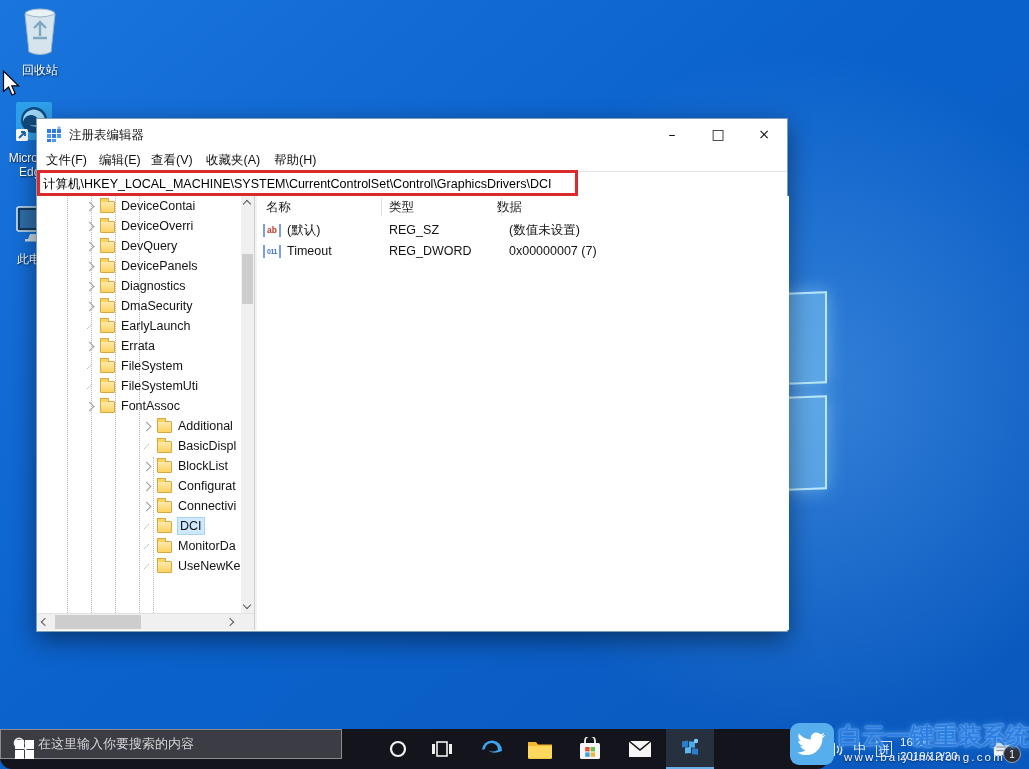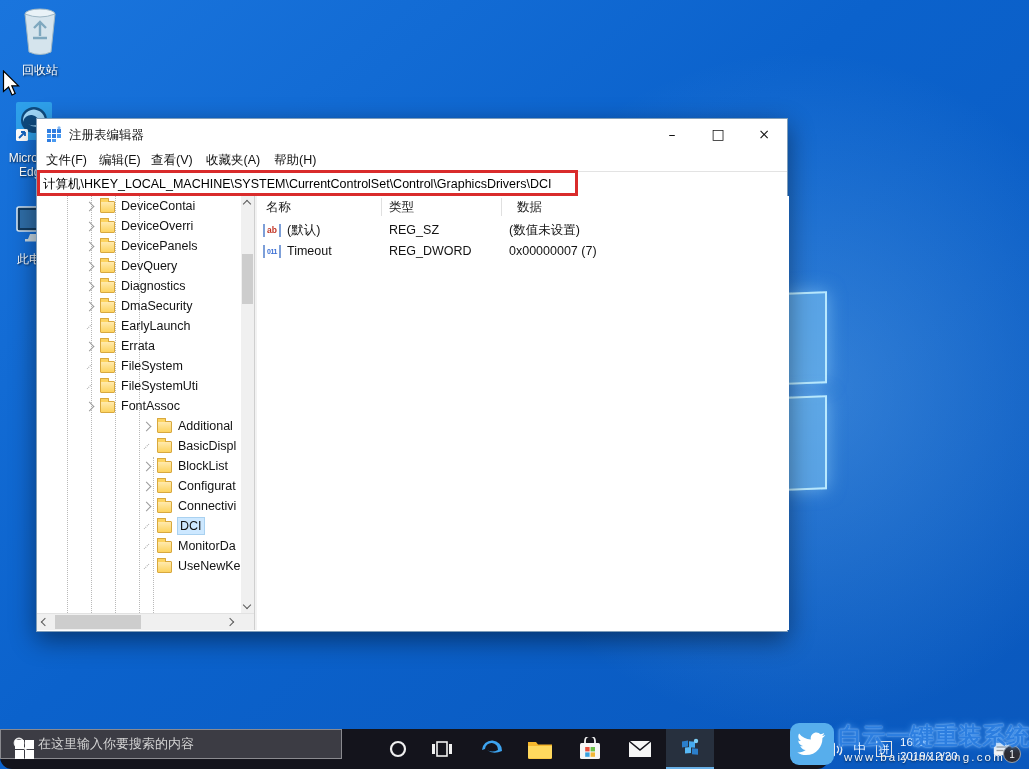--- a/index.html
+++ b/index.html
@@ -197,26 +197,26 @@
           <span class="tlabel">DeviceContai</span>
         </div>
       <div class="trow lvl0 collapsed">
           <span class="chev"></span>
           <span class="folder"></span>
           <span class="tlabel">DeviceOverri</span>
         </div>
       <div class="trow lvl0 collapsed">
           <span class="chev"></span>
           <span class="folder"></span>
+          <span class="tlabel">DevQuery</span>
+        </div>
+      <div class="trow lvl0 collapsed">
+          <span class="chev"></span>
+          <span class="folder"></span>
           <span class="tlabel">DevicePanels</span>
-        </div>
-      <div class="trow lvl0 collapsed">
-          <span class="chev"></span>
-          <span class="folder"></span>
-          <span class="tlabel">DevQuery</span>
         </div>
       <div class="trow lvl0 collapsed">
           <span class="chev"></span>
           <span class="folder"></span>
           <span class="tlabel">Diagnostics</span>
         </div>
       <div class="trow lvl0 collapsed">
           <span class="chev"></span>
           <span class="folder"></span>
           <span class="tlabel">DmaSecurity</span>
@@ -296,21 +296,21 @@
     <div class="hscroll">
       <span class="chev-ui" style="left:5px; top:5px; transform:rotate(135deg)"></span>
       <div class="hthumb"></div>
       <span class="chev-ui" style="left:190px; top:5px; transform:rotate(-45deg)"></span>
     </div>
     <div class="divider"></div>
 
     <div class="vals">
       <span class="vhead" style="left:9px">名称</span>
       <span class="vhead" style="left:132px">类型</span>
-      <span class="vhead" style="left:260px">数据</span>
+      <span class="vhead" style="left:240px">数据</span>
       <div class="vsep" style="left:124px"></div>
       <div class="vsep" style="left:244px"></div>
 
       <div class="vrow" style="left:6px; top:24px; width:520px">
         <span class="vicon str"></span>
         <span>(默认)</span>
         <span class="vcell" style="left:126px">REG_SZ</span>
         <span class="vcell" style="left:246px">(数值未设置)</span>
       </div>
       <div class="vrow" style="left:6px; top:45px; width:520px">

